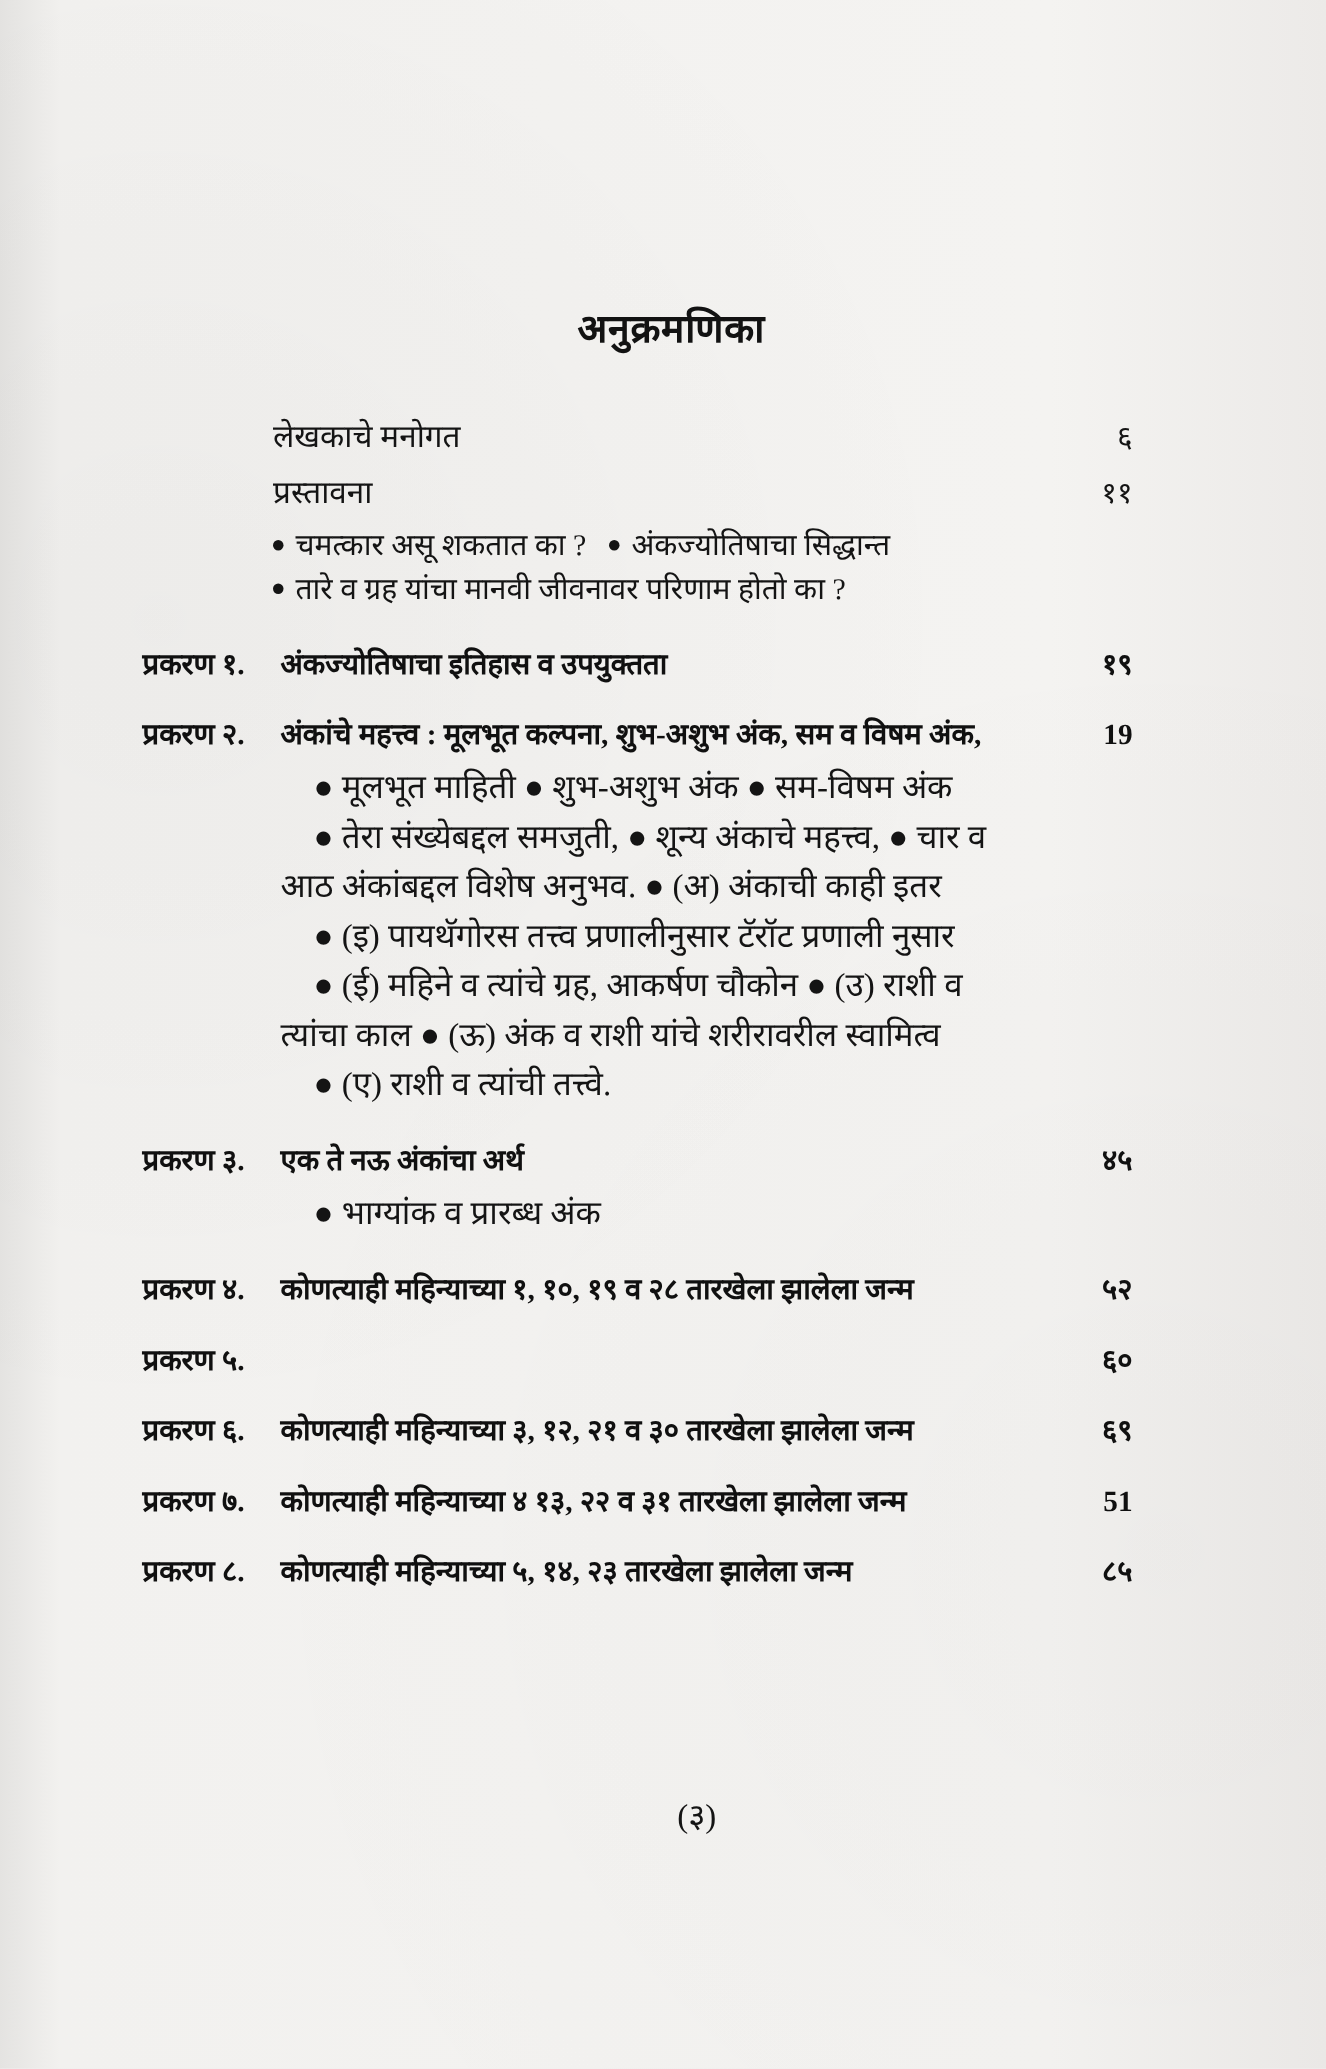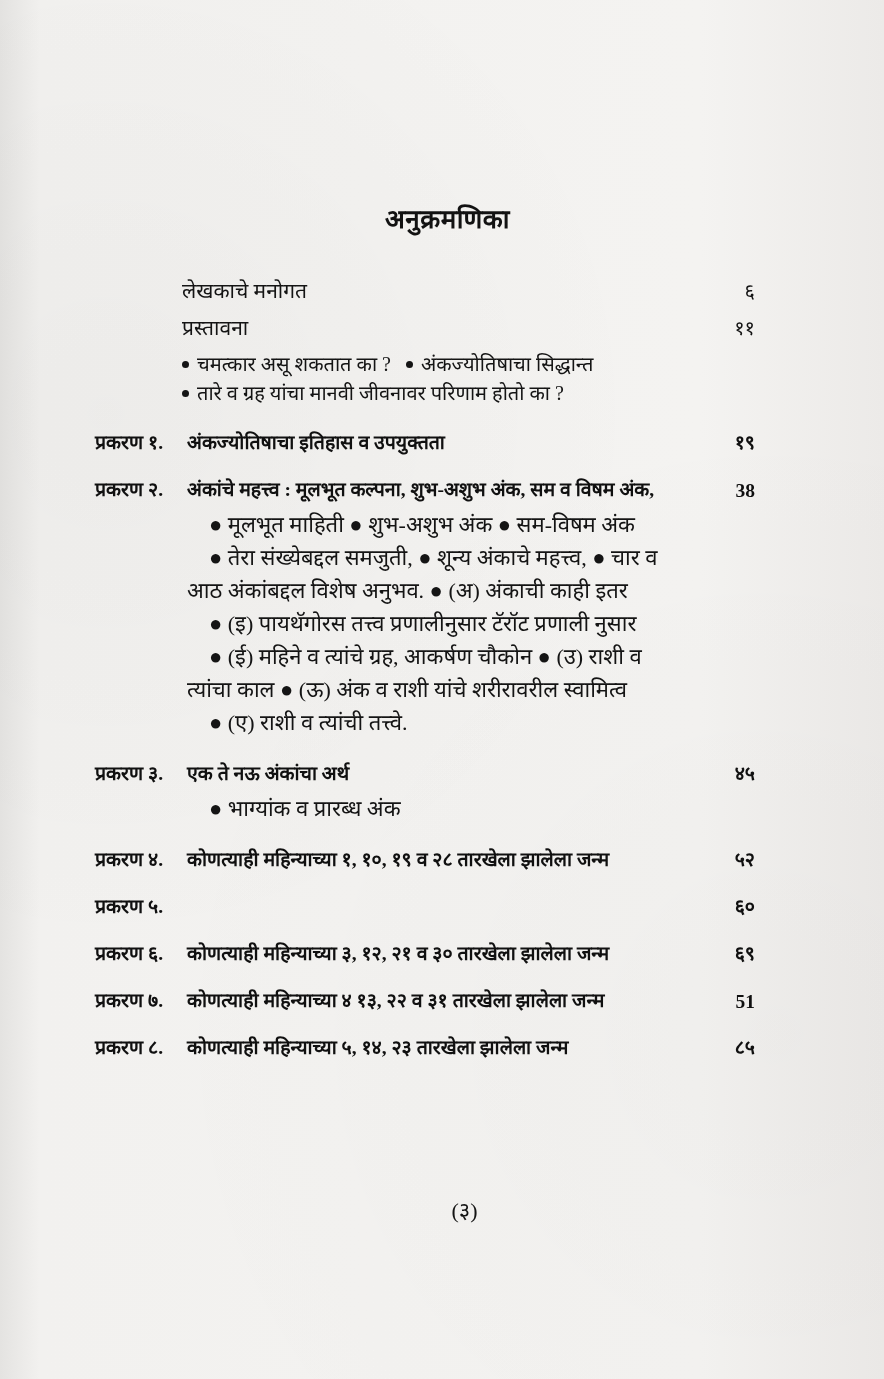--- a/index.html
+++ b/index.html
@@ -174,21 +174,21 @@
       <span class="ch-label">प्रकरण १.</span>
       <span class="ch-title">अंकज्योतिषाचा इतिहास व उपयुक्तता</span>
       <span class="ch-spacer"></span>
       <span class="ch-page">१९</span>
     </div>
 
     <div class="chapter-row">
       <span class="ch-label">प्रकरण २.</span>
       <span class="ch-title">अंकांचे महत्त्व : मूलभूत कल्पना,  शुभ-अशुभ अंक,  सम व विषम अंक,</span>
       <span class="ch-spacer"></span>
-      <span class="ch-page">38</span>
+      <span class="ch-page">19</span>
     </div>
     <div class="chapter-sub">
       <span class="wrap-line indent-0">● मूलभूत माहिती     ● शुभ-अशुभ अंक      ● सम-विषम अंक</span>
       <span class="wrap-line indent-0">● तेरा संख्येबद्दल समजुती,    ● शून्य अंकाचे महत्त्व,  ● चार व</span>
       <span class="wrap-line">आठ अंकांबद्दल विशेष अनुभव.  ● (अ) अंकाची काही इतर</span>
       <span class="wrap-line indent-0">● (इ)  पायथॅगोरस तत्त्व प्रणालीनुसार    टॅरॉट प्रणाली नुसार</span>
       <span class="wrap-line indent-0">● (ई) महिने व त्यांचे ग्रह, आकर्षण चौकोन  ● (उ) राशी व</span>
       <span class="wrap-line">त्यांचा काल ● (ऊ) अंक व राशी यांचे शरीरावरील स्वामित्व</span>
       <span class="wrap-line indent-0">● (ए) राशी व त्यांची तत्त्वे.</span>
     </div>

